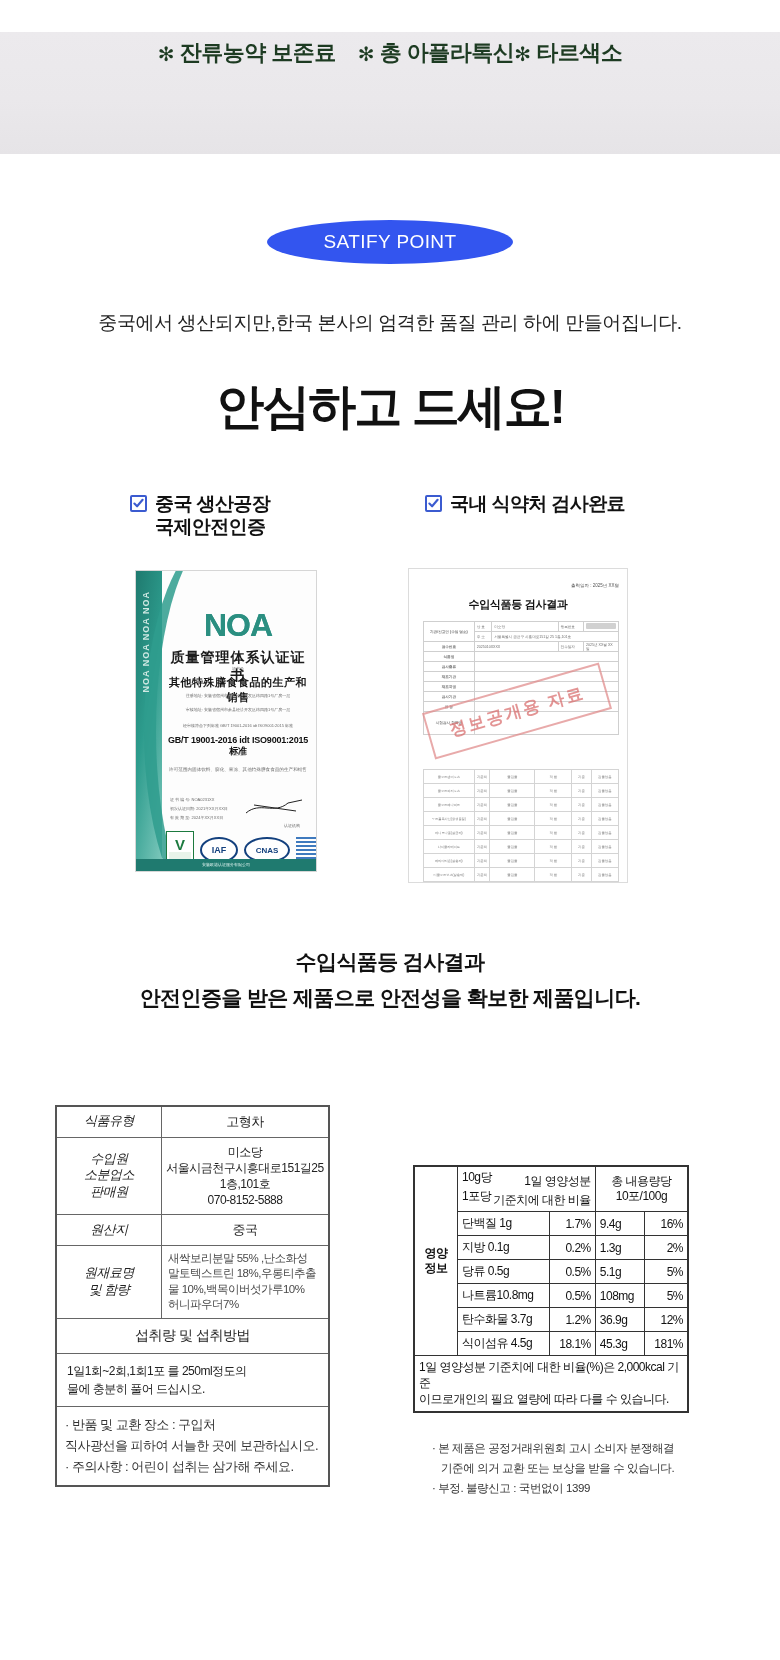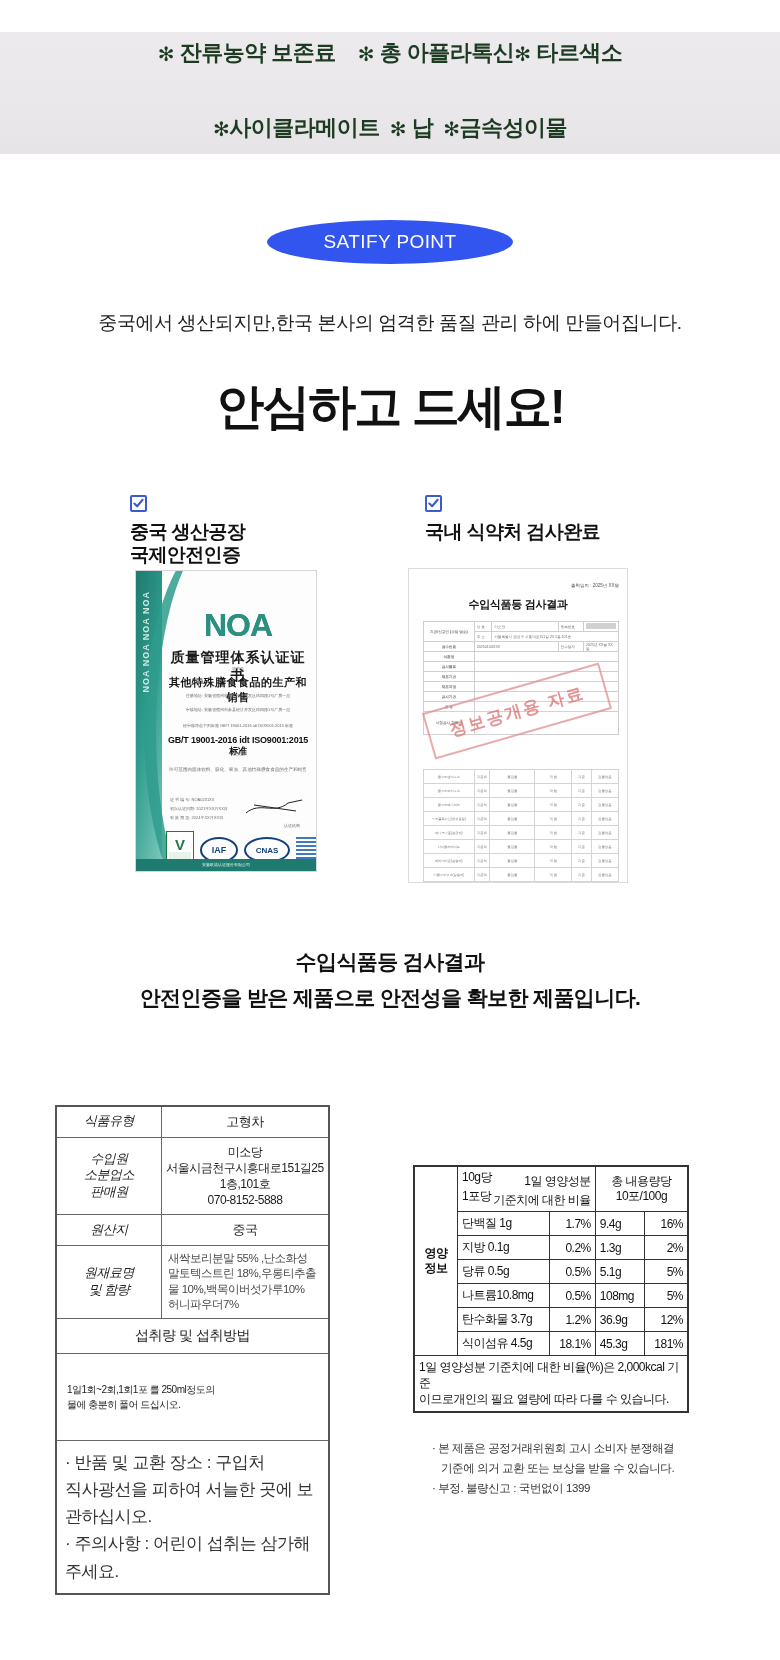--- a/index.html
+++ b/index.html
@@ -52,21 +52,21 @@
     font-size:48px;font-weight:bold;color:#111;letter-spacing:-2px;
   }
 
   
   .checks{
     position:absolute;top:492px;left:0;width:780px;
   }
   .check-col{position:absolute;}
   .check-col.left{left:130px;width:260px;}
   .check-col.right{left:425px;width:320px;}
-  .check-row{display:flex;align-items:flex-start;gap:8px;flex-direction:column;}
+  .check-row{display:flex;align-items:flex-start;gap:8px;}
   .cbox{
     width:17px;height:17px;flex:0 0 17px;margin-top:3px;
     border:2px solid #3b5bd0;border-radius:2px;background:#fff;
     position:relative;box-sizing:border-box;
   }
   .cbox svg{position:absolute;left:1px;top:1px;}
   .check-text{
     font-size:19px;font-weight:bold;color:#111;letter-spacing:-0.6px;line-height:1.22;
   }
 
@@ -145,22 +145,22 @@
   
   .tbl-left{
     position:absolute;left:55px;top:1105px;width:275px;
     border:2px solid #555;border-collapse:collapse;
   }
   .tbl-left td{border:1.5px solid #666;padding:6px 4px;font-size:13px;color:#222;text-align:center;vertical-align:middle;letter-spacing:-0.5px;}
   .tbl-left td.k{width:96px;line-height:1.3;font-style:italic;}
   .tbl-left td.v{line-height:1.35;}
   .tbl-left td.ing{font-size:11.5px;text-align:left;line-height:1.35;padding:5px 6px;color:#4a4a4a;}
   .tbl-left td.full{font-size:14px;padding:8px 4px;}
-  .tbl-left td.use{font-size:10px;text-align:left;padding:28px 10px;line-height:1.5;}
-  .tbl-left td.note{font-size:17px;text-align:left;padding:8px 8px;line-height:1.6;color:#333;border:none;}
+  .tbl-left td.use{font-size:12px;text-align:left;padding:8px 10px;line-height:1.5;}
+  .tbl-left td.note{font-size:13px;text-align:left;padding:8px 8px;line-height:1.6;color:#333;border:none;}
   .tbl-left tr.noteline td{border-top:1.5px solid #666;}
 
   .tbl-right-wrap{position:absolute;left:413px;top:1165px;width:276px;}
   .tbl-right{border:2px solid #333;border-collapse:collapse;width:276px;}
   .tbl-right td{border:1px solid #333;font-size:12px;color:#111;padding:3px 4px;letter-spacing:-0.5px;}
   .nt-side{width:34px;text-align:center;font-weight:bold;font-size:14px;line-height:1.25;}
   .nt-hd{font-size:9px;color:#333;line-height:1.25;}
   .nt-hd .r{text-align:right;display:block;}
   .nt-name{white-space:nowrap;}
   .nt-num{text-align:right;white-space:nowrap;}
@@ -175,24 +175,20 @@
 <body>
 
 <div class="page">
 
   <div class="top-banner">
     <div class="banner-line l1">
       <span class="ast">✻</span>
       <span>잔류농약 보존료</span><span class="bg-sep-wide"></span><span class="ast">✻</span>
       <span>총 아플라톡신</span><span class="ast">✻</span>
       <span>타르색소</span>
-    </div>
-    <div class="banner-line l2">
-      <span class="ast">✻</span><span>사이클라메이트</span><span class="bg-sep"></span><span class="ast">✻</span>
-      <span>납</span><span class="bg-sep"></span><span class="ast">✻</span><span>금속성이물</span>
     </div>
   </div>
 
   <div class="satify-wrap">
     <div class="satify-badge">SATIFY POINT</div>
   </div>
 
   <div class="lead">중국에서 생산되지만,한국 본사의 엄격한 품질 관리 하에 만들어집니다.</div>
   <div class="headline">안심하고 드세요!</div>
 

